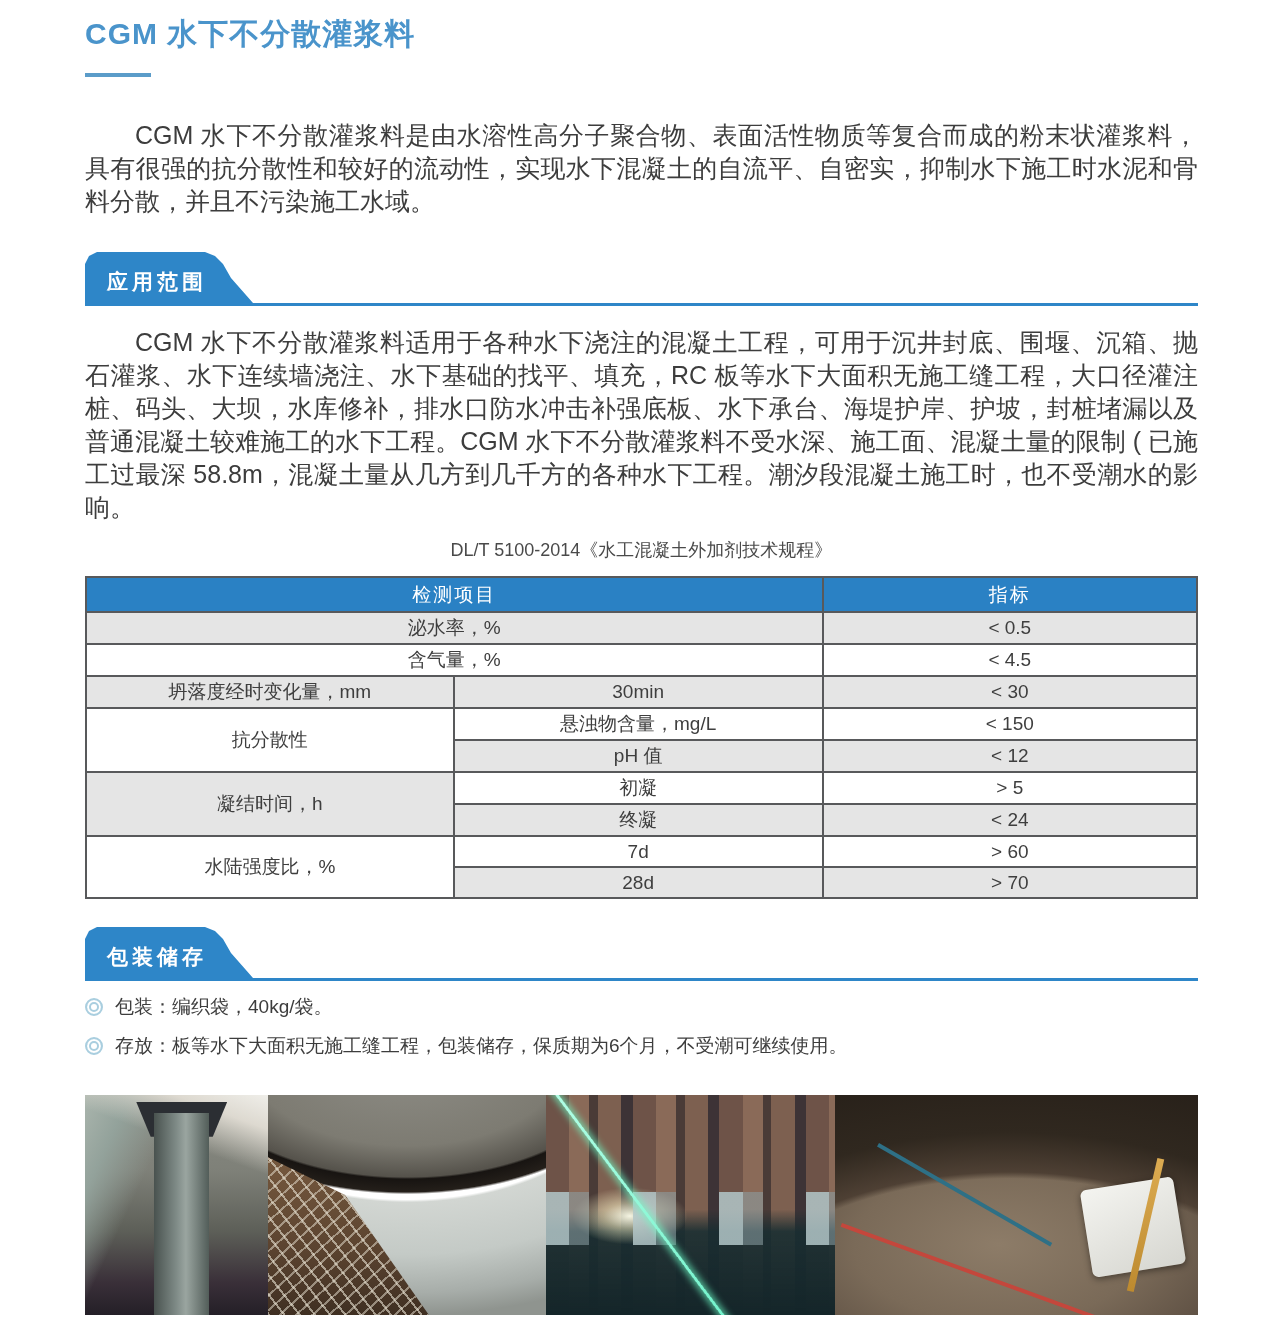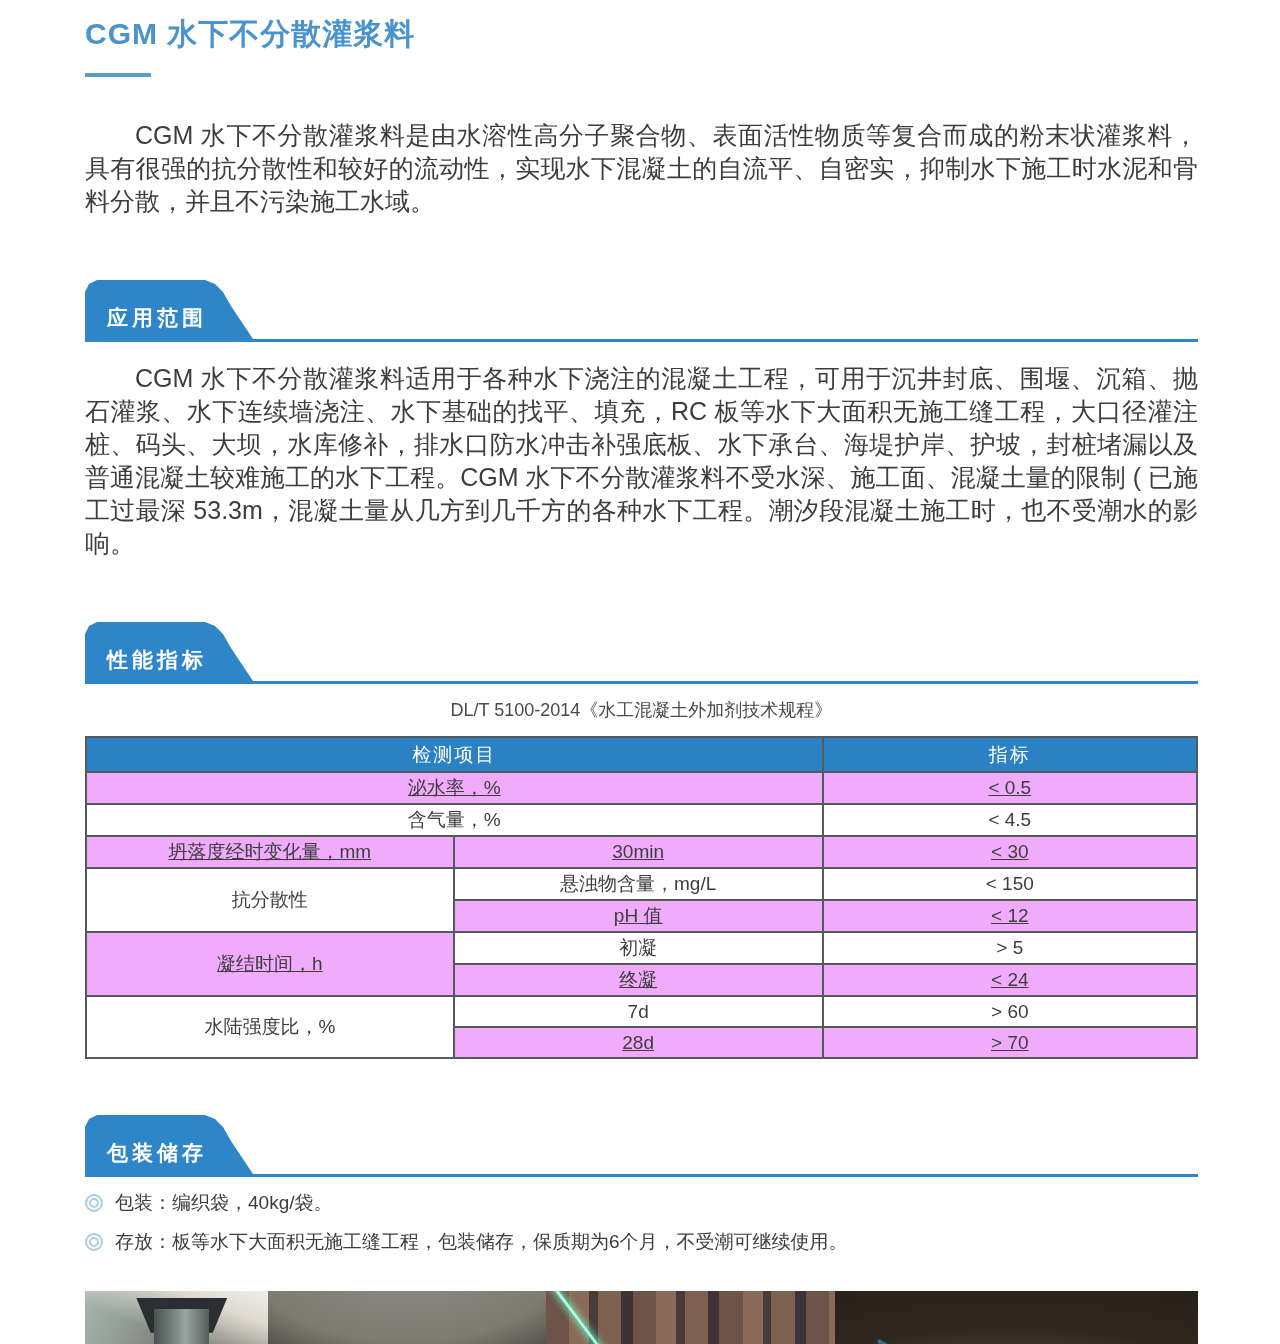--- a/index.html
+++ b/index.html
@@ -18,39 +18,38 @@
   
   .para { margin:0; margin-top:42px; font-size:25px; line-height:33px;
           text-indent:2em; text-align:justify; color:#3d3d3d; }
   .para.app { margin-top:20px; }
 
   
   .section-head { margin-top:34px; border-bottom:3px solid #2e86c8; display:flex; align-items:flex-end; }
   .badge {
     display:inline-block; background:#2e86c8; color:#fff;
     font-size:21px; font-weight:700; letter-spacing:4px;
-    padding:24px 46px 7px 22px;
+    padding:16px 46px 7px 22px;
     clip-path: polygon(0 100%, 0 12px, 4px 4px, 12px 0,
                        calc(100% - 48px) 0, calc(100% - 38px) 4px,
                        calc(100% - 30px) 12px, calc(100% - 22px) 26px, 100% 100%);
-    margin-top: 28px;
   }
 
   
   .standard-line { text-align:center; font-size:18px; color:#4a4a4a; margin:14px 0 14px; }
   table.spec { width:100%; border-collapse:collapse; table-layout:fixed;padding-left:32px; }
   table.spec th {
     background:#2a81c4; color:#fff; font-size:19px; font-weight:500;
     height:35px; border:2px solid #58595b; letter-spacing:2px;
   }
   table.spec td {
     font-size:19px; color:#3e3e3e; text-align:center; height:31px;
     border:2px solid #58595b; padding:2px 4px;
   }
-  .bg-gray { background:#f0abfc;text-decoration:underline; }
+  .bg-gray { background:#e5e5e5; }
   .bg-white { background:#ffffff; }
 
   
   .bullets { }
   .bullet-row { display:flex; align-items:center; gap:12px; margin:13px 0; font-size:19px; color:#3d3d3d; }
   .ring {
     flex:0 0 auto; width:18px; height:18px; border-radius:50%;
     border:2px solid #a9cedf; background:#fff;
     box-shadow: inset 0 0 0 2px #ffffff, inset 0 0 0 4px #a9cedf;
   }
@@ -117,25 +116,22 @@
 <div class="page">
 
   <h1 class="doc-title">CGM 水下不分散灌浆料</h1>
   <div class="title-underline"></div>
 
   <p class="para">CGM 水下不分散灌浆料是由水溶性高分子聚合物、表面活性物质等复合而成的粉末状灌浆料，具有很强的抗分散性和较好的流动性，实现水下混凝土的自流平、自密实，抑制水下施工时水泥和骨料分散，并且不污染施工水域。</p>
 
   <div class="section-head">
     <span class="badge">应用范围</span>
   </div>
-  <p class="para app">CGM 水下不分散灌浆料适用于各种水下浇注的混凝土工程，可用于沉井封底、围堰、沉箱、抛石灌浆、水下连续墙浇注、水下基础的找平、填充，RC 板等水下大面积无施工缝工程，大口径灌注桩、码头、大坝，水库修补，排水口防水冲击补强底板、水下承台、海堤护岸、护坡，封桩堵漏以及普通混凝土较难施工的水下工程。CGM 水下不分散灌浆料不受水深、施工面、混凝土量的限制 ( 已施工过最深 53.3m，混凝土量从几方到几千方的各种水下工程。潮汐段混凝土施工时，也不受潮水的影响。</p>
-
-  <div class="section-head">
-    <span class="badge">性能指标</span>
-  </div>
+  <p class="para app">CGM 水下不分散灌浆料适用于各种水下浇注的混凝土工程，可用于沉井封底、围堰、沉箱、抛石灌浆、水下连续墙浇注、水下基础的找平、填充，RC 板等水下大面积无施工缝工程，大口径灌注桩、码头、大坝，水库修补，排水口防水冲击补强底板、水下承台、海堤护岸、护坡，封桩堵漏以及普通混凝土较难施工的水下工程。CGM 水下不分散灌浆料不受水深、施工面、混凝土量的限制 ( 已施工过最深 58.8m，混凝土量从几方到几千方的各种水下工程。潮汐段混凝土施工时，也不受潮水的影响。</p>
+
   <div class="standard-line">DL/T 5100-2014《水工混凝土外加剂技术规程》</div>
 
   <table class="spec">
     <colgroup>
       <col style="width:33.1%">
         <col style="width:33.2%">
         <col style="width:33.7%">
     </colgroup>
     <thead>
       <tr>

